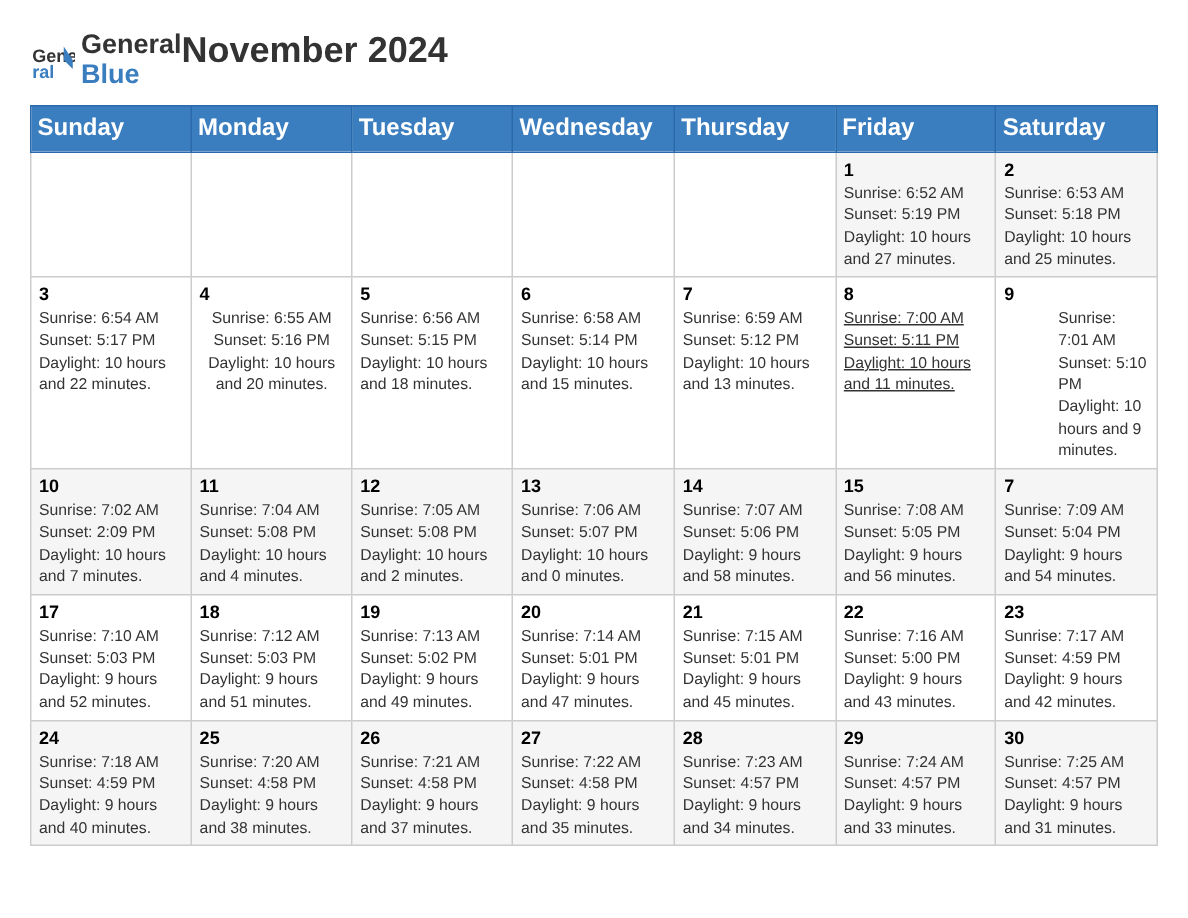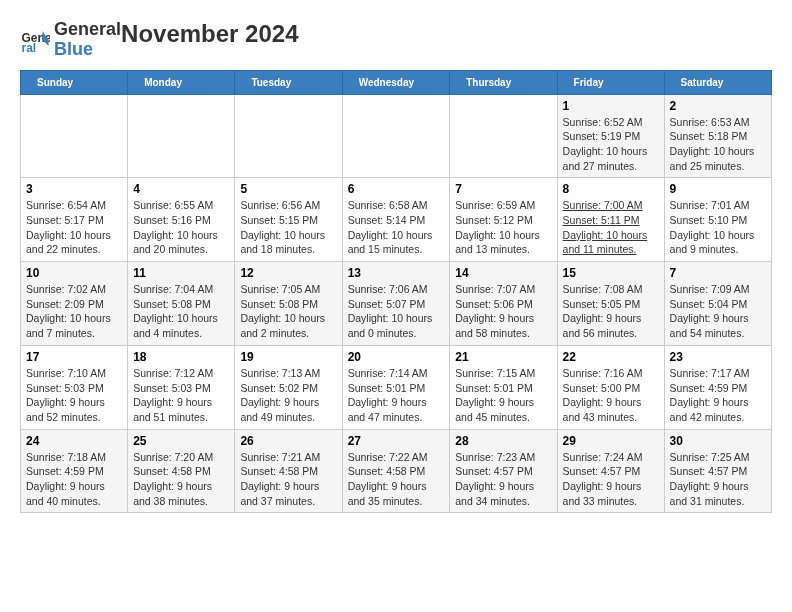--- a/index.html
+++ b/index.html
@@ -37,23 +37,23 @@
       color: #555;
     }
     .calendar {
       width: 100%;
       border-collapse: collapse;
       font-size: 11px;
     }
     .calendar th {
       background-color: #3a7ebf;
       color: #fff;
-      padding: 6px 16px;
+      padding: 6px 4px;
       text-align: left;
-      font-size: 10px;
+      font-size: 16px;
       font-weight: bold;
       border: 1px solid #2a6aaa;
     }
     .calendar td {
       border: 1px solid #ccc;
       padding: 4px 5px;
       vertical-align: top;
       width: 108px;
       min-height: 80px;
       background: #fff;
@@ -134,21 +134,21 @@
       </tr>
       <tr>
         <td>
           <span class="day-num">3</span>
           <div class="day-info" style="white-space: pre-line;">Sunrise: 6:54 AM
 Sunset: 5:17 PM
 Daylight: 10 hours and 22 minutes.</div>
         </td>
         <td>
           <span class="day-num">4</span>
-          <div class="day-info" style="white-space: pre-line;">Sunrise: 6:55 AM
+          <div class="day-info" style="white-space: pre-line; text-align: center;">Sunrise: 6:55 AM
 Sunset: 5:16 PM
 Daylight: 10 hours and 20 minutes.</div>
         </td>
         <td>
           <span class="day-num">5</span>
           <div class="day-info" style="white-space: pre-line;">Sunrise: 6:56 AM
 Sunset: 5:15 PM
 Daylight: 10 hours and 18 minutes.</div>
         </td>
         <td>
@@ -164,21 +164,21 @@
 Daylight: 10 hours and 13 minutes.</div>
         </td>
         <td>
           <span class="day-num">8</span>
           <div class="day-info" style="white-space: pre-line; text-decoration: underline;">Sunrise: 7:00 AM
 Sunset: 5:11 PM
 Daylight: 10 hours and 11 minutes.</div>
         </td>
         <td>
           <span class="day-num">9</span>
-          <div class="day-info" style="white-space: pre-line;">Sunrise: 7:01 AM
+          <div class="day-info" style="white-space: pre-line; margin-left: 36px;">Sunrise: 7:01 AM
 Sunset: 5:10 PM
 Daylight: 10 hours and 9 minutes.</div>
         </td>
       </tr>
       <tr>
         <td>
           <span class="day-num">10</span>
           <div class="day-info" style="white-space: pre-line;">Sunrise: 7:02 AM
 Sunset: 2:09 PM
 Daylight: 10 hours and 7 minutes.</div>

